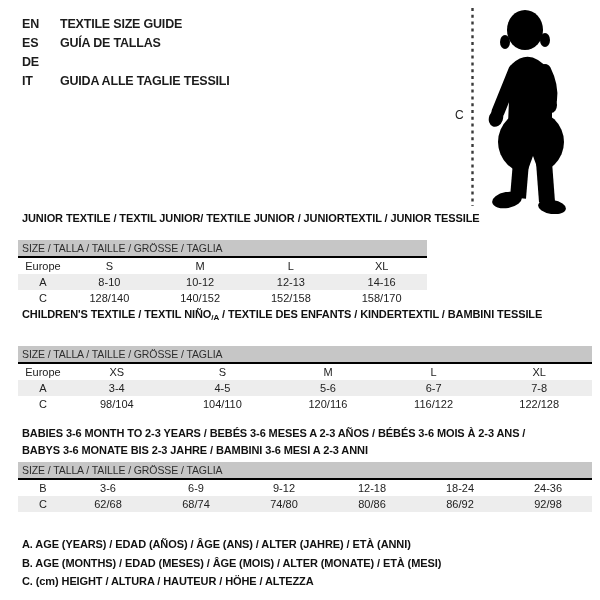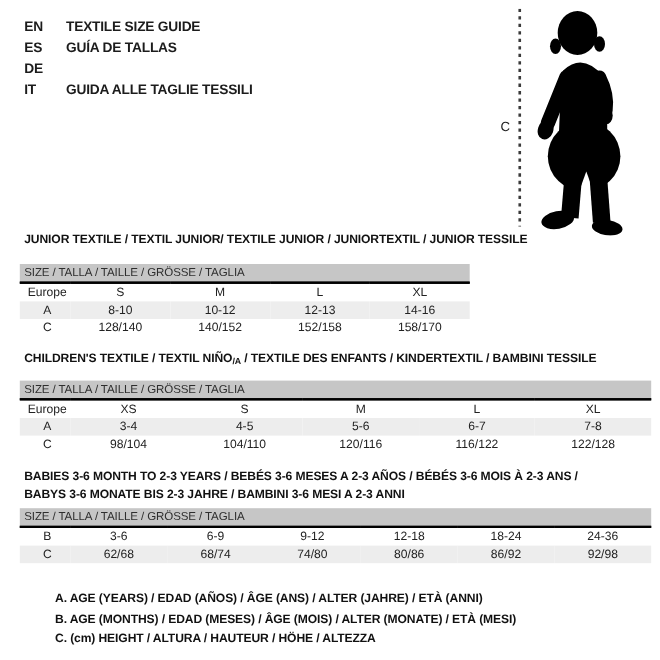--- a/index.html
+++ b/index.html
@@ -36,21 +36,21 @@
     height:13px;font-size:10.5px;color:#2e2e2e;
     text-align:left;padding:0 0 0 4px;letter-spacing:-0.1px;
   }
   td{height:16px;padding:0;line-height:16px;}
   td.lbl{text-align:center;padding-left:4px;}
   td.val{text-align:center;}
   tr.shaded td{background:#ededed;}
 
   
   .legend{left:22px;top:535px;}
-  .legend div{font-weight:bold;font-size:11px;line-height:18.5px;letter-spacing:-0.1px;color:#111;margin-left:28px;}
+  .legend div{font-weight:bold;font-size:11px;line-height:18.5px;letter-spacing:-0.1px;color:#111;}
 </style>
 </head>
 <body>
 
 <div class="abs langs">
   <div class="lang-row">
     <span class="lang-code">EN</span>
     <span>TEXTILE SIZE GUIDE</span>
   </div>
   <div class="lang-row">
@@ -130,21 +130,21 @@
       <tr>
         <td class="lbl">C</td>
         <td class="val">128/140</td>
         <td class="val">140/152</td>
         <td class="val">152/158</td>
         <td class="val">158/170</td>
       </tr>
     </tbody>
 </table>
 
-<div class="abs sec-title" style="top:320px"><span>CHILDREN'S TEXTILE / TEXTIL NIÑO</span><span class="sub">/A</span><span> / TEXTILE DES ENFANTS / KINDERTEXTIL / BAMBINI TESSILE</span></div>
+<div class="abs sec-title" style="top:308px"><span>CHILDREN'S TEXTILE / TEXTIL NIÑO</span><span class="sub">/A</span><span> / TEXTILE DES ENFANTS / KINDERTEXTIL / BAMBINI TESSILE</span></div>
 <table class="abs t2">
   <colgroup>
       <col style="width:46px">
       <col>
       <col>
       <col>
       <col>
       <col>
     </colgroup>
   <thead>

